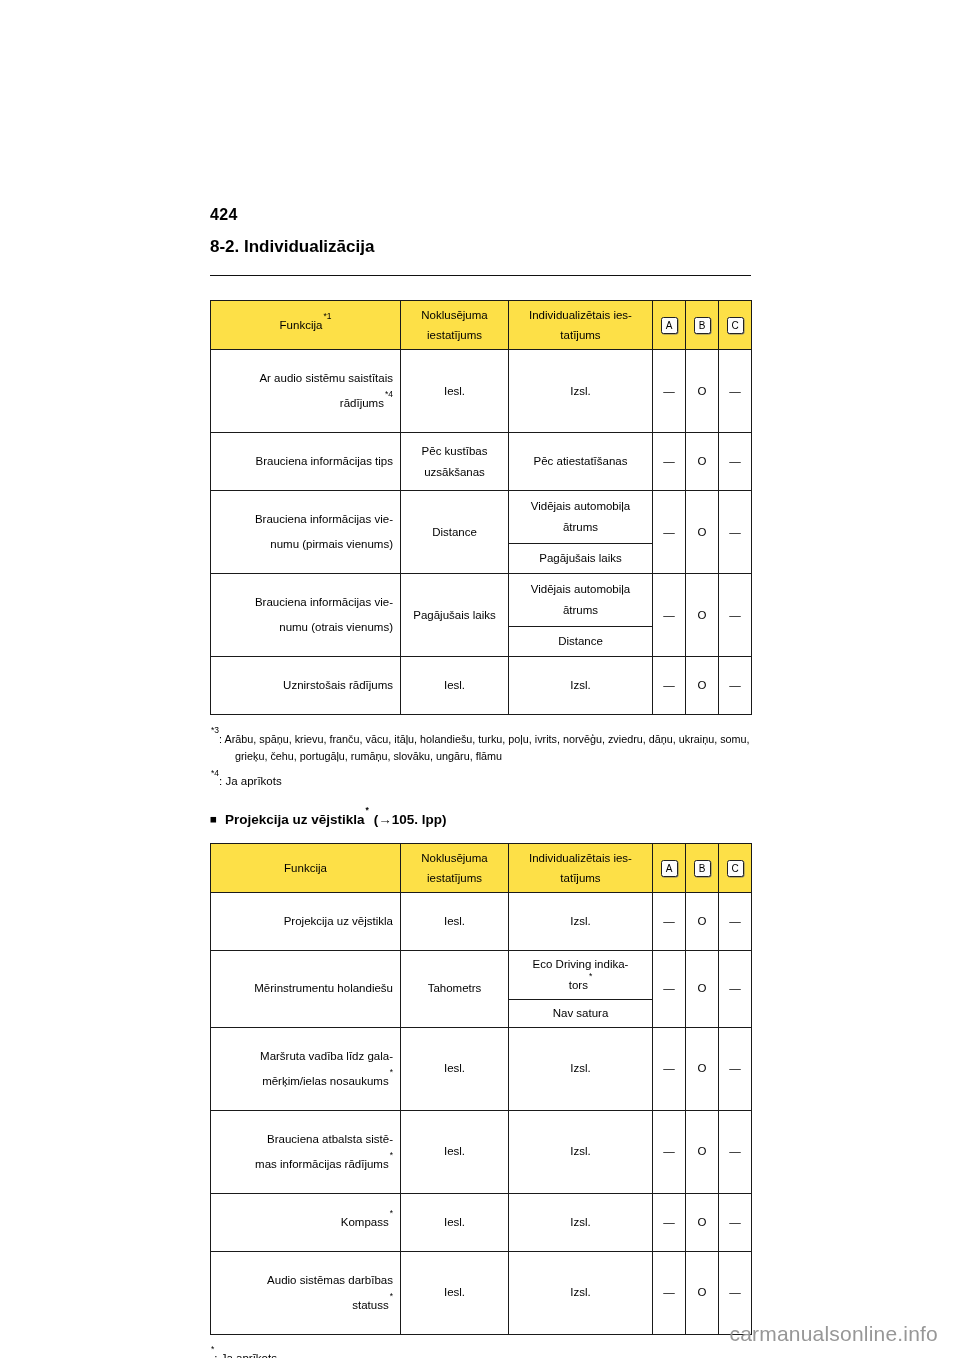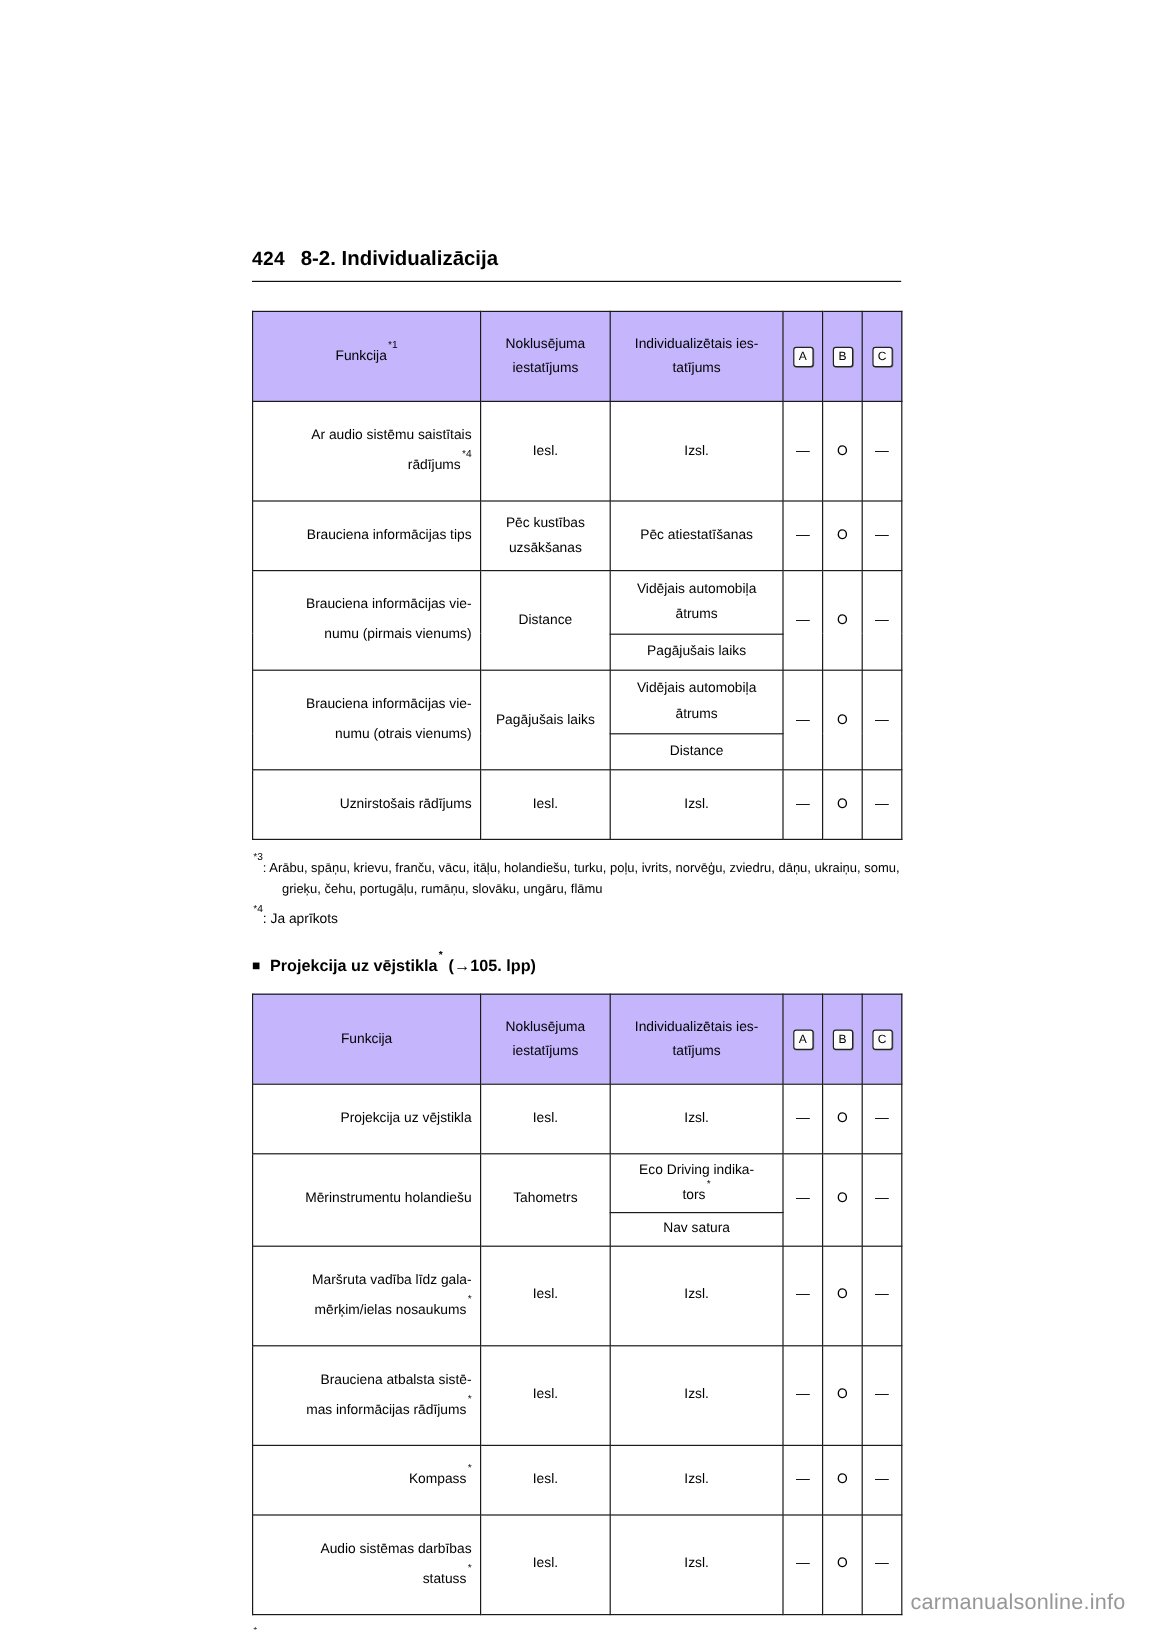--- a/index.html
+++ b/index.html
@@ -6,29 +6,29 @@
   html,body { background:#ffffff; }
   body {
     width:960px; height:1358px;
     position:relative;
     font-family:"Liberation Sans","DejaVu Sans",sans-serif;
     color:#000;
     overflow:hidden;
   }
   .content { position:absolute; left:210px; top:206px; width:541px; }
 
-  .page-header { display:flex; align-items:baseline; gap:13px; padding-bottom:8px; border-bottom:1.5px solid #111; }
+  .page-header { display:flex; align-items:baseline; gap:13px; padding-bottom:18px; border-bottom:1.5px solid #111;flex-direction:column; }
   .page-num { font-size:16px; font-weight:bold; letter-spacing:0.3px; }
   .section-title { font-size:17px; font-weight:bold; }
 
   table { border-collapse:collapse; width:541px; table-layout:fixed; }
   .tbl1 { margin-top:24px; }
   .tbl2 { margin-top:16px; }
   th, td { border:1px solid #1a1a1a; font-size:11.5px; vertical-align:middle; white-space:pre-line; }
-  thead th { background:#c4b5fd; font-weight:normal; text-align:center; padding:17px 2px; line-height:20px; }
+  thead th { background:#fde047; font-weight:normal; text-align:center; padding:4px 2px; line-height:20px; }
   td.func { text-align:right; padding:16px 7px; line-height:25px; }
   td.c { text-align:center; padding:3px 3px; line-height:21px; }
 
   .keybox {
     display:inline-block; width:17px; height:17px; line-height:15px;
     border:1px solid #222; border-radius:2.5px; background:#fdfdfd;
     font-size:10px; text-align:center; box-shadow:0.5px 0.5px 0 #777;
   }
 
   sup { font-size:8.5px; position:relative; top:-5px; line-height:0; margin-left:1px; }
@@ -38,21 +38,21 @@
   .fn.small { font-size:10.8px; padding-left:25px; text-indent:-25px; line-height:1.55; }
 
   .section-heading { margin-top:21px; margin-bottom:2px; font-size:13.5px; font-weight:bold; }
   .section-heading .bullet { font-size:11.5px; margin-right:8px; position:relative; top:-1px; }
   .section-heading .ref { margin-left:5px; }
 
   .fn-last { margin-top:15px; font-size:11.5px; line-height:1.5; padding-left:16px; text-indent:-16px; }
 
   .watermark {
     position:absolute; right:22px; bottom:12px;
-    font-size:18px; color:#979797; letter-spacing:0.2px;
+    font-size:21px; color:#979797; letter-spacing:0.2px;
   }
 </style>
 </head>
 <body>
 
 <div class="content">
 
   <div class="page-header">
     <span class="page-num">424</span>
     <span class="section-title">8-2. Individualizācija</span>

